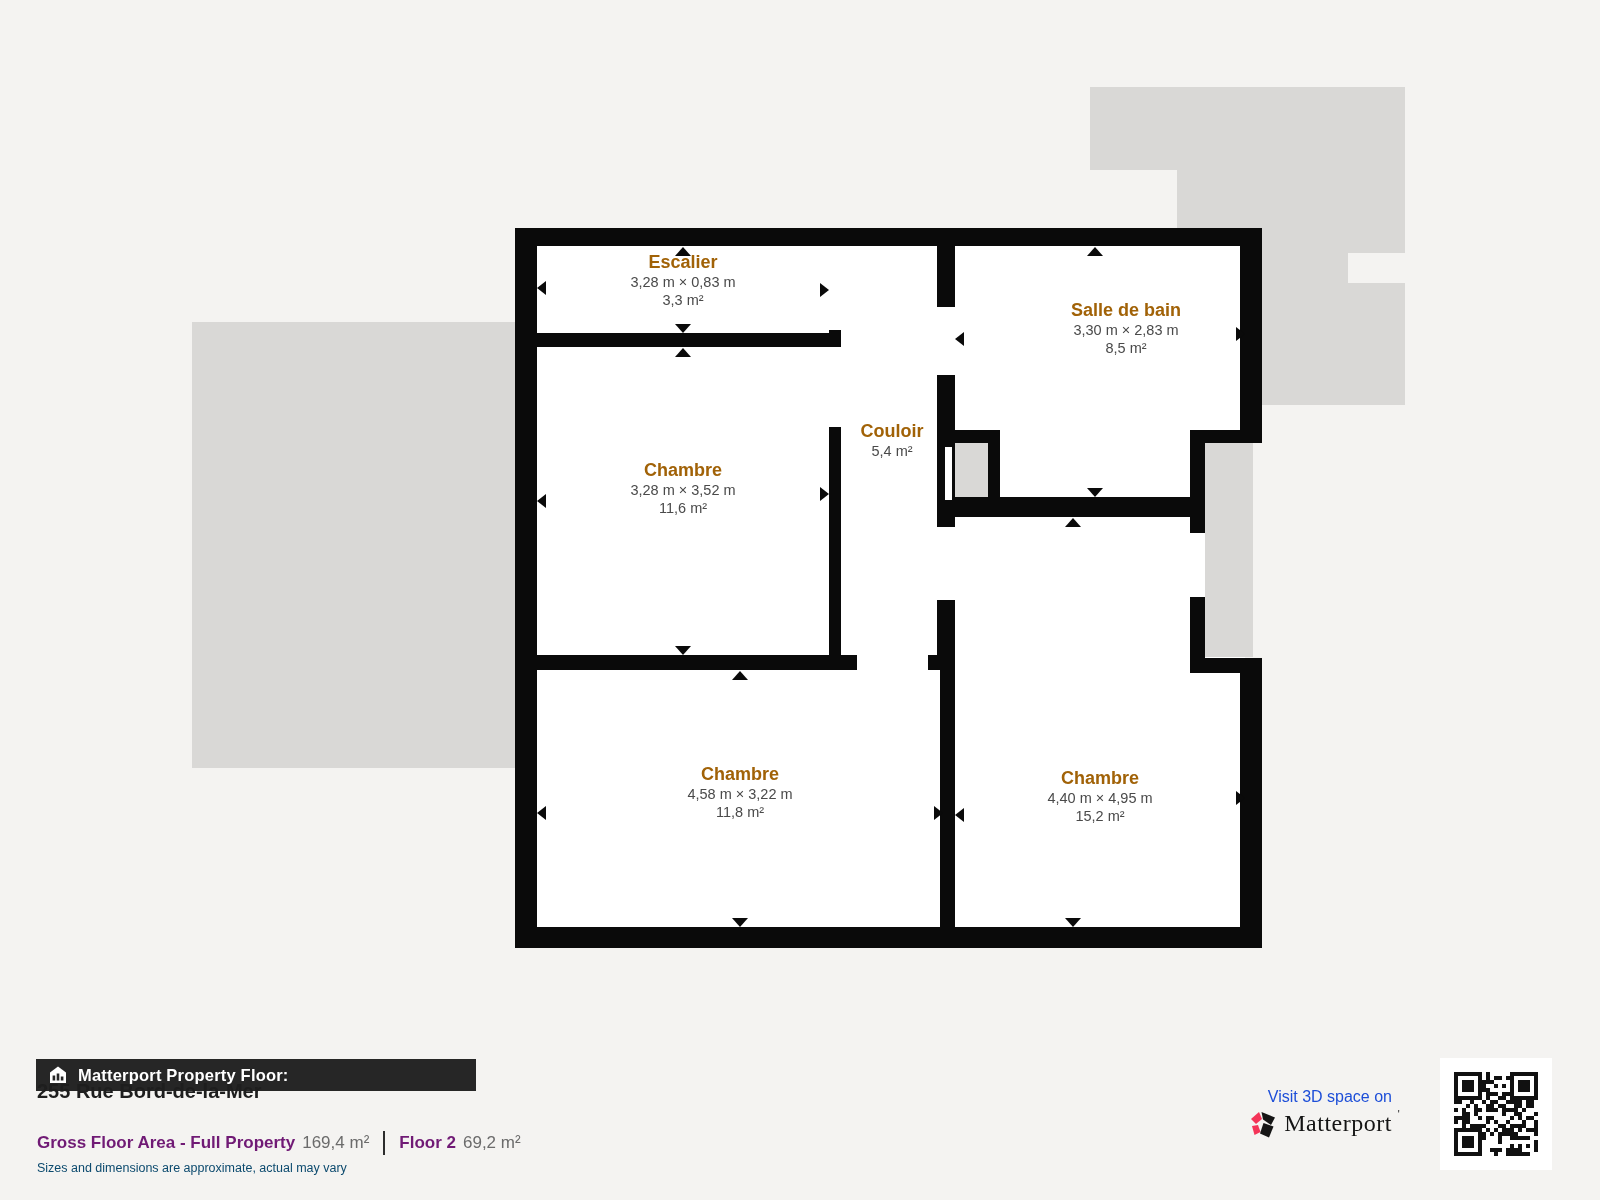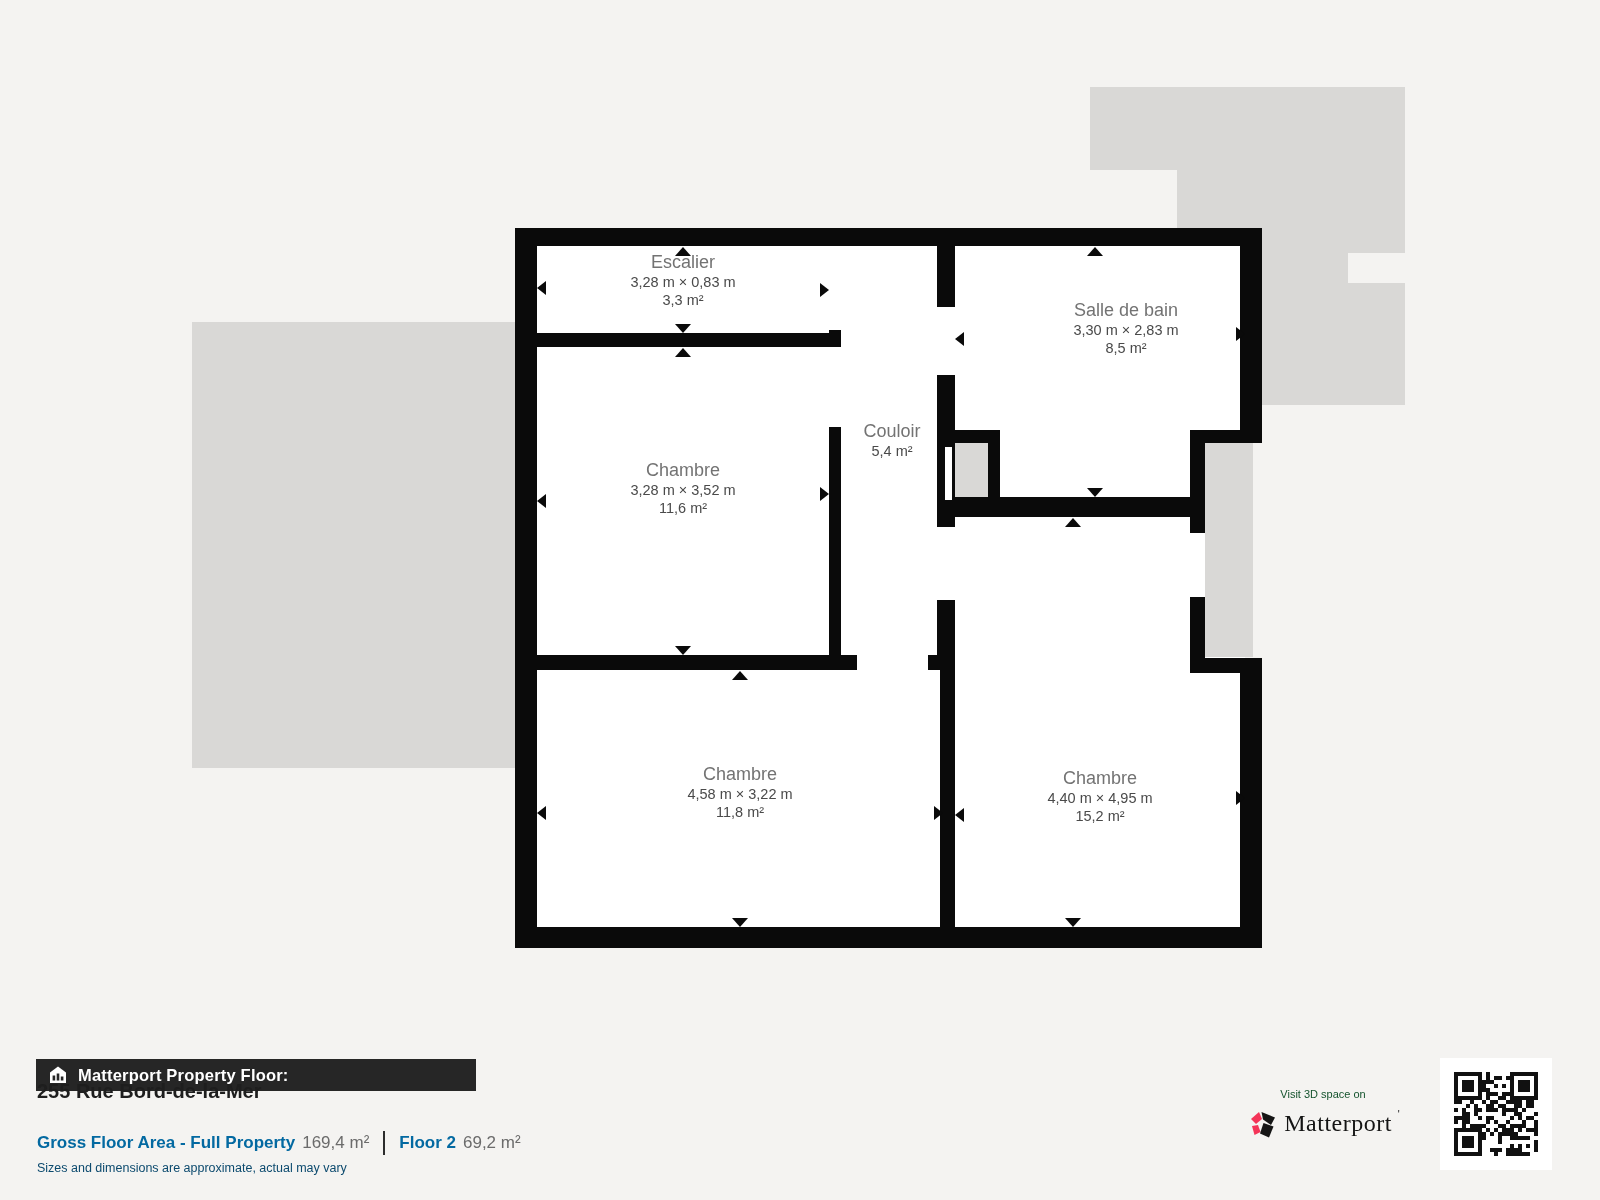--- a/index.html
+++ b/index.html
@@ -14,38 +14,38 @@
 
   
   .arr{position:absolute;width:0;height:0;}
   .arr.up{border-left:8px solid transparent;border-right:8px solid transparent;border-bottom:9px solid #0a0a0a;}
   .arr.down{border-left:8px solid transparent;border-right:8px solid transparent;border-top:9px solid #0a0a0a;}
   .arr.left{border-top:7px solid transparent;border-bottom:7px solid transparent;border-right:9px solid #0a0a0a;}
   .arr.right{border-top:7px solid transparent;border-bottom:7px solid transparent;border-left:9px solid #0a0a0a;}
 
   
   .room-label{position:absolute;display:flex;flex-direction:column;align-items:center;text-align:center;color:#414141;transform:translateX(-50%);}
-  .room-label .rname{font-weight:normal;font-size:18px;line-height:21px;color:#737373;}
+  .room-label .rname{font-weight:bold;font-size:18px;line-height:21px;color:#a16207;}
   .room-label .rdims{font-size:14.5px;line-height:18px;color:#4a4a4a;}
   .room-label .rarea{font-size:14.5px;line-height:18px;color:#4a4a4a;}
   .room-label .rdims:empty{display:none;}
 
   
   .banner{position:absolute;left:36px;top:1059px;width:440px;height:32px;background:#262626;display:flex;align-items:center;color:#fff;}
   .banner .bicon{margin-left:12px;margin-right:10px;display:flex;}
   .banner .btext{font-weight:bold;font-size:16.5px;letter-spacing:.2px;}
   .address{position:absolute;left:37px;top:1080px;font-size:20px;font-weight:bold;color:#1e1e1e;}
   .arealine{position:absolute;left:37px;top:1131px;font-size:17px;color:#3c3c3c;display:flex;align-items:center;}
-  .arealine .b{font-weight:bold;color:#0369a1;}
+  .arealine .b{font-weight:bold;color:#701a75;}
   .arealine .v{font-weight:normal;color:#6b6b6b;margin-left:7px;}
   .arealine .sep{display:inline-block;width:2px;height:24px;background:#2c2c2c;margin:0 14px;}
   .disclaimer{position:absolute;left:37px;top:1161px;font-size:12.5px;color:#0c4a6e;}
 
   
-  .cta-line{position:absolute;left:1254px;top:1088px;width:138px;text-align:center;font-size:11px;color:#14532d;}
+  .cta-line{position:absolute;left:1254px;top:1088px;width:138px;text-align:right;font-size:16px;color:#1d4ed8;}
   .brand-row{position:absolute;left:1254px;top:1110px;width:140px;display:flex;justify-content:center;gap:6px;}
   .brand-word{font-family:"Liberation Serif",serif;font-size:24px;color:#141414;letter-spacing:.5px;}
   .brand-tm{font-size:10px;color:#141414;vertical-align:top;line-height:10px;}
   .qr-card{position:absolute;left:1440px;top:1058px;width:112px;height:112px;background:#ffffff;}
 </style>
 </head>
 <body>
 
 <div id="canvas">
 

